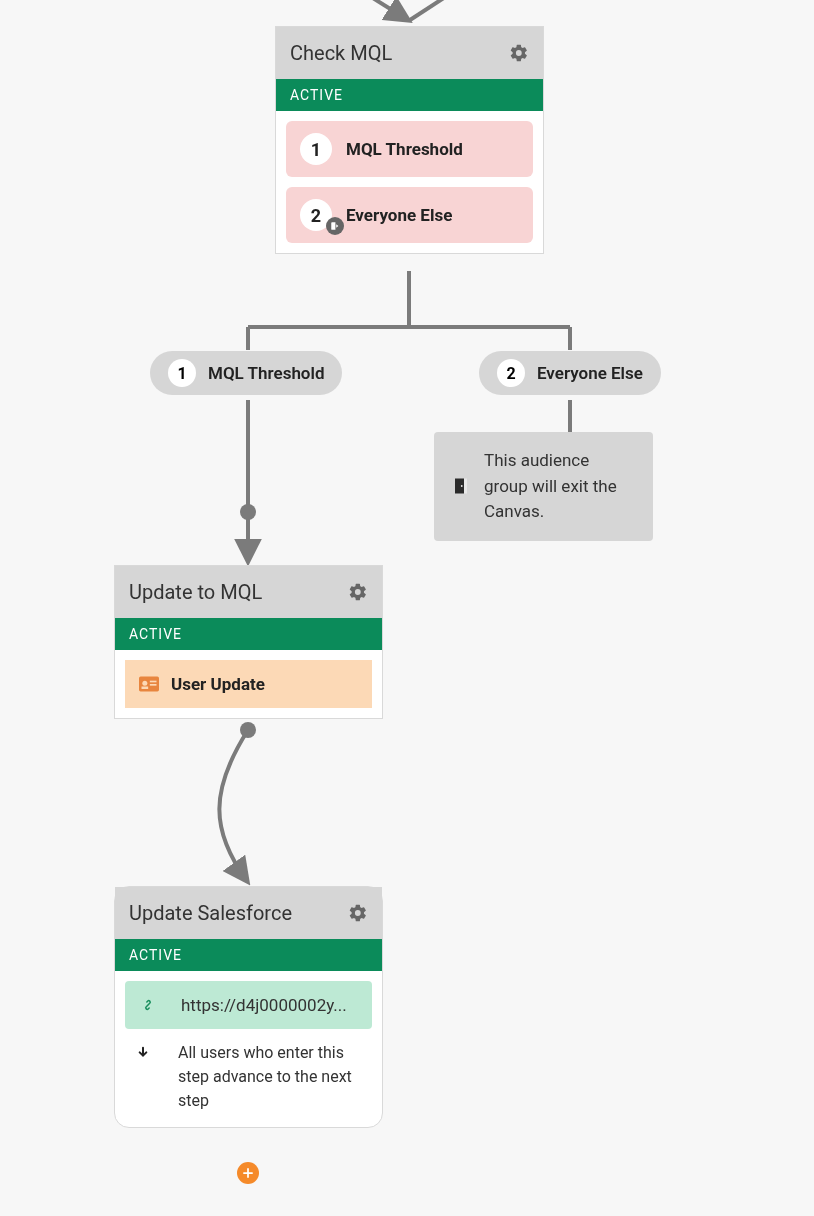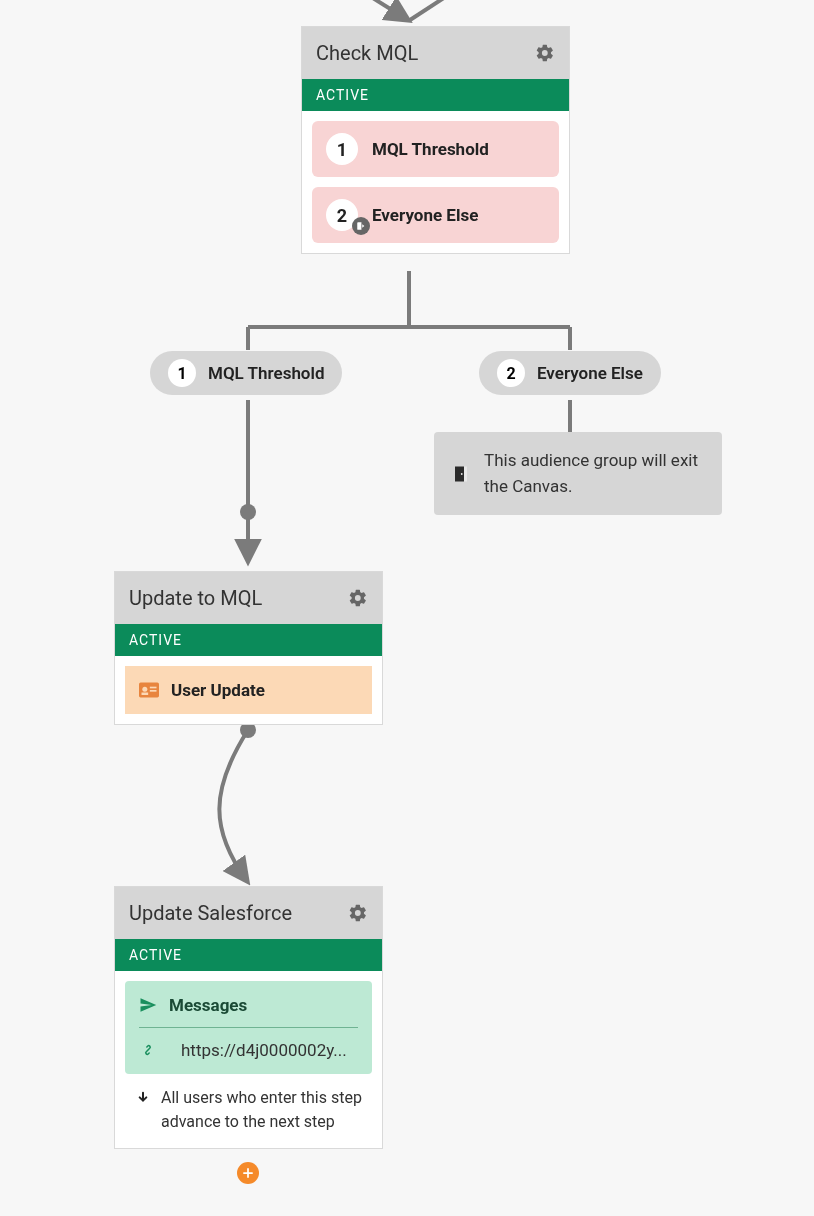--- a/index.html
+++ b/index.html
@@ -183,21 +183,21 @@
   .msg-link-row .link-icon { width: 18px; height: 18px; color: #1a8f5e; }
   .msg-link-row .link-text { font-size: 17px; color: #333; white-space: nowrap; overflow: hidden; text-overflow: ellipsis; max-width: 190px; }
   
   .advance-row {
     display: flex;
     align-items: flex-start;
     gap: 10px;
     padding: 12px 10px 4px 10px;
   }
   .advance-row .down-icon { width: 16px; height: 16px; margin-top: 4px; flex-shrink:0; }
-  .advance-row .advance-text { font-size: 16px; color: #333; line-height: 1.5; }
+  .advance-row .advance-text { font-size: 16px; color: #333; line-height: 1.5; margin-left: 17px; }
   
   .plus-bubble {
     position: absolute;
     width: 22px; height: 22px;
     border-radius: 50%;
     background: #f58a2a;
     display:flex;align-items:center;justify-content:center;
     color:#fff;
   }
   .plus-bubble svg { width: 14px; height:14px; }
@@ -233,21 +233,21 @@
 
     <path d="M 570 327 L 570 350" stroke="#7b7b7b" stroke-width="4" fill="none"></path>
     <path d="M 570 400 L 570 432" stroke="#7b7b7b" stroke-width="4" fill="none"></path>
 
     <path d="M 248 730 C 210 790, 210 830, 247 881" stroke="#7b7b7b" stroke-width="4" fill="none" marker-end="url(#arrow)"></path>
   </svg>
 
   <div class="dot" style="left:240px;top:504px;"></div>
   <div class="dot" style="left:240px;top:722px;"></div>
 
-  <div class="node" style="left:275px; top:26px; width:269px;margin-left:26px;">
+  <div class="node" style="left:275px; top:26px; width:269px;">
     <div class="node-header">
       <span class="node-title">Check MQL</span>
       <svg class="gear" viewBox="0 0 24 24">
           <path fill="currentColor" d="M19.14,12.94a7.14,7.14,0,0,0,.05-.94,7.14,7.14,0,0,0-.05-.94l2.11-1.65a.5.5,0,0,0,.12-.64l-2-3.46a.5.5,0,0,0-.61-.22l-2.49,1a7,7,0,0,0-1.63-.94l-.38-2.65A.5.5,0,0,0,13.77,2H9.77a.5.5,0,0,0-.49.42L8.9,5.07a7,7,0,0,0-1.63.94l-2.49-1a.5.5,0,0,0-.61.22l-2,3.46a.5.5,0,0,0,.12.64L4.4,11.06a7.14,7.14,0,0,0-.05.94,7.14,7.14,0,0,0,.05.94L2.29,14.59a.5.5,0,0,0-.12.64l2,3.46a.5.5,0,0,0,.61.22l2.49-1a7,7,0,0,0,1.63.94l.38,2.65a.5.5,0,0,0,.49.42h4a.5.5,0,0,0,.49-.42l.38-2.65a7,7,0,0,0,1.63-.94l2.49,1a.5.5,0,0,0,.61-.22l2-3.46a.5.5,0,0,0-.12-.64ZM11.77,15.5A3.5,3.5,0,1,1,15.27,12,3.5,3.5,0,0,1,11.77,15.5Z"></path>
         </svg>
     </div>
     <div class="node-status">ACTIVE</div>
     <div class="node-body">
       <div class="path-row">
         <div class="path-num">1</div>
@@ -268,30 +268,30 @@
 
   <div class="pill" style="left:150px; top:351px;">
     <div class="pill-num">1</div>
     <div class="pill-label">MQL Threshold</div>
   </div>
   <div class="pill" style="left:479px; top:351px;">
     <div class="pill-num">2</div>
     <div class="pill-label">Everyone Else</div>
   </div>
 
-  <div class="exit-panel" style="left:434px; top:432px; width:288px;">
+  <div class="exit-panel" style="left:434px; top:432px; width:219px;">
     <svg class="door-icon" viewBox="0 0 24 24">
       <rect x="4" y="2" width="12" height="20" fill="#2b2b2b"></rect>
       <rect x="16" y="2" width="4" height="20" fill="#e8e8e8"></rect>
       <circle cx="13" cy="12" r="1.2" fill="#e8e8e8"></circle>
     </svg>
     <div class="exit-text">This audience group will exit the Canvas.</div>
   </div>
 
-  <div class="node" style="left:114px; top:565px; width:269px;margin-top:6px;">
+  <div class="node" style="left:114px; top:565px; width:269px;">
     <div class="node-header">
       <span class="node-title">Update to MQL</span>
       <svg class="gear" viewBox="0 0 24 24">
           <path fill="currentColor" d="M19.14,12.94a7.14,7.14,0,0,0,.05-.94,7.14,7.14,0,0,0-.05-.94l2.11-1.65a.5.5,0,0,0,.12-.64l-2-3.46a.5.5,0,0,0-.61-.22l-2.49,1a7,7,0,0,0-1.63-.94l-.38-2.65A.5.5,0,0,0,13.77,2H9.77a.5.5,0,0,0-.49.42L8.9,5.07a7,7,0,0,0-1.63.94l-2.49-1a.5.5,0,0,0-.61.22l-2,3.46a.5.5,0,0,0,.12.64L4.4,11.06a7.14,7.14,0,0,0-.05.94,7.14,7.14,0,0,0,.05.94L2.29,14.59a.5.5,0,0,0-.12.64l2,3.46a.5.5,0,0,0,.61.22l2.49-1a7,7,0,0,0,1.63.94l.38,2.65a.5.5,0,0,0,.49.42h4a.5.5,0,0,0,.49-.42l.38-2.65a7,7,0,0,0,1.63-.94l2.49,1a.5.5,0,0,0,.61-.22l2-3.46a.5.5,0,0,0-.12-.64ZM11.77,15.5A3.5,3.5,0,1,1,15.27,12,3.5,3.5,0,0,1,11.77,15.5Z"></path>
         </svg>
     </div>
     <div class="node-status">ACTIVE</div>
     <div class="node-body">
       <div class="action-row">
         <svg class="act-icon" viewBox="0 0 24 18">
@@ -299,36 +299,30 @@
           <circle cx="7" cy="8" r="3" fill="#fcd9b6"></circle>
           <rect x="3" y="12" width="8" height="3" fill="#fcd9b6"></rect>
           <rect x="13" y="5" width="8" height="2" fill="#fcd9b6"></rect>
           <rect x="13" y="9" width="8" height="2" fill="#fcd9b6"></rect>
         </svg>
         <span class="act-label">User Update</span>
       </div>
     </div>
   </div>
 
-  <div class="node" style="left:114px; top:886px; width:269px;">
+  <div class="node" style="left:114px; top:886px; width:269px;border-radius:15px;">
     <div class="node-header">
       <span class="node-title">Update Salesforce</span>
       <svg class="gear" viewBox="0 0 24 24">
           <path fill="currentColor" d="M19.14,12.94a7.14,7.14,0,0,0,.05-.94,7.14,7.14,0,0,0-.05-.94l2.11-1.65a.5.5,0,0,0,.12-.64l-2-3.46a.5.5,0,0,0-.61-.22l-2.49,1a7,7,0,0,0-1.63-.94l-.38-2.65A.5.5,0,0,0,13.77,2H9.77a.5.5,0,0,0-.49.42L8.9,5.07a7,7,0,0,0-1.63.94l-2.49-1a.5.5,0,0,0-.61.22l-2,3.46a.5.5,0,0,0,.12.64L4.4,11.06a7.14,7.14,0,0,0-.05.94,7.14,7.14,0,0,0,.05.94L2.29,14.59a.5.5,0,0,0-.12.64l2,3.46a.5.5,0,0,0,.61.22l2.49-1a7,7,0,0,0,1.63.94l.38,2.65a.5.5,0,0,0,.49.42h4a.5.5,0,0,0,.49-.42l.38-2.65a7,7,0,0,0,1.63-.94l2.49,1a.5.5,0,0,0,.61-.22l2-3.46a.5.5,0,0,0-.12-.64ZM11.77,15.5A3.5,3.5,0,1,1,15.27,12,3.5,3.5,0,0,1,11.77,15.5Z"></path>
         </svg>
     </div>
     <div class="node-status">ACTIVE</div>
     <div class="node-body">
       <div class="msg-block">
-        <div class="msg-head">
-          <svg class="msg-icon" viewBox="0 0 24 24">
-              <path fill="currentColor" d="M2 21l21-9L2 3v7l15 2-15 2v7z"></path>
-            </svg>
-          <span class="msg-label">Messages</span>
-        </div>
         <div class="msg-link-row">
           <svg class="link-icon" viewBox="0 0 24 24">
               <path fill="currentColor" d="M10.59 13.41a1 1 0 0 0 1.41 0l3-3a3 3 0 1 0-4.24-4.24l-1 1a1 1 0 1 0 1.41 1.41l1-1a1 1 0 1 1 1.41 1.41l-3 3a1 1 0 0 0 0 1.41zM13.41 10.59a1 1 0 0 0-1.41 0l-3 3a3 3 0 1 0 4.24 4.24l1-1a1 1 0 1 0-1.41-1.41l-1 1a1 1 0 1 1-1.41-1.41l3-3a1 1 0 0 0 0-1.41z"></path>
             </svg>
           <span class="link-text">https://d4j0000002y...</span>
         </div>
       </div>
       <div class="advance-row">
         <svg class="down-icon" viewBox="0 0 24 24">
             <path fill="#222" d="M12 4v12m0 0l-5-5m5 5l5-5" stroke="#222" stroke-width="3" stroke-linecap="round" stroke-linejoin="round"></path>

